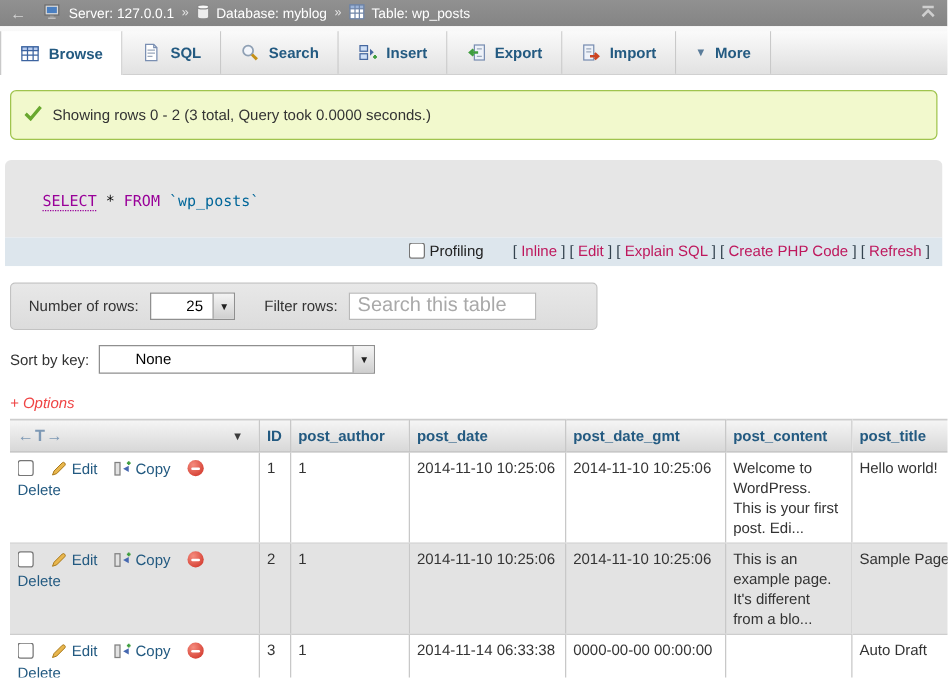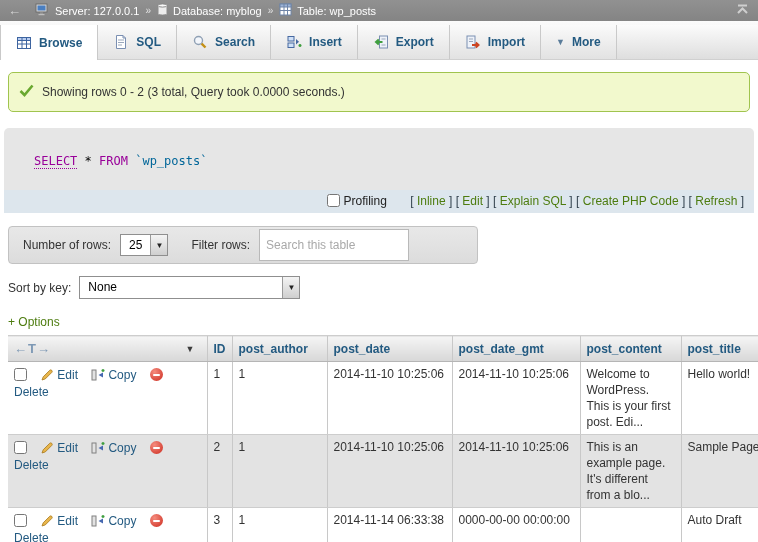--- a/index.html
+++ b/index.html
@@ -83,21 +83,21 @@
   .sql-keyword.dotted { border-bottom: 1px dotted #990099; }
   .sql-ident { color: #006699; }
   .sql-toolbar {
     background: #dde6ed;
     padding: 4px 10px 5px 10px;
     text-align: right;
     color: #222;
   }
   .sql-toolbar label { margin-right: 20px; }
   .sql-toolbar .bracket { color: #33424e; }
-  .sql-toolbar a { color: #4d7c0f; text-decoration: none; cursor: pointer; }
+  .sql-toolbar a { color: #be185d; text-decoration: none; cursor: pointer; }
   .sql-toolbar input[type=checkbox] { vertical-align: -2px; }
   
   .rows-bar {
     margin: 13px 0 0 8px;
     width: 470px;
     height: 38px;
     background: linear-gradient(#e8e8e8,#dcdcdc);
     border: 1px solid #c2c2c2;
     border-radius: 4px;
     display: flex;
@@ -105,44 +105,45 @@
     padding: 0 14px;
     gap: 9px;
   }
   .fake-select {
     display: inline-flex;
     height: 22px;
     border: 1px solid #8f8f8f;
     background: #fff;
     align-items: stretch;
     cursor: pointer;
+    padding-left: 20px;
   }
   .fake-select .val { padding: 3px 8px 0 8px; color: #000; }
   .fake-select .btn {
     width: 17px;
     background: linear-gradient(#f4f4f4,#cfcfcf);
     border-left: 1px solid #9a9a9a;
     display: flex; align-items: center; justify-content: center;
     font-size: 8px; color: #222;
   }
   .filter-input {
-    width: 150px; height: 32px;
+    width: 150px; height: 22px;
     border: 1px solid #b9b9b9;
     padding: 0 6px;
-    font-size: 12px;
+    font-size: 16px;
     font-family: "Liberation Sans", sans-serif;
     color: #737373;
     background: #fff;
   }
   .filter-input::placeholder { color: #a9a9a9; }
   
   .sort-row { margin: 12px 0 0 8px; display: flex; align-items: center; gap: 8px; }
   .sort-row .fake-select { width: 221px; justify-content: space-between; height: 23px; }
   
-  .options-link { margin: 16px 0 6px 8px; color: #4d7c0f; cursor: pointer; display: inline-block; }
+  .options-link { margin: 16px 0 6px 8px; color: #ef4444; cursor: pointer; display: inline-block; font-style: italic; }
   
   table.results {
     margin-left: 8px;
     border-collapse: collapse;
     table-layout: fixed;
     width: 773px;
     font-size: 12px;
   }
   table.results th, table.results td {
     border-left: 1px solid #c8c8c8;

